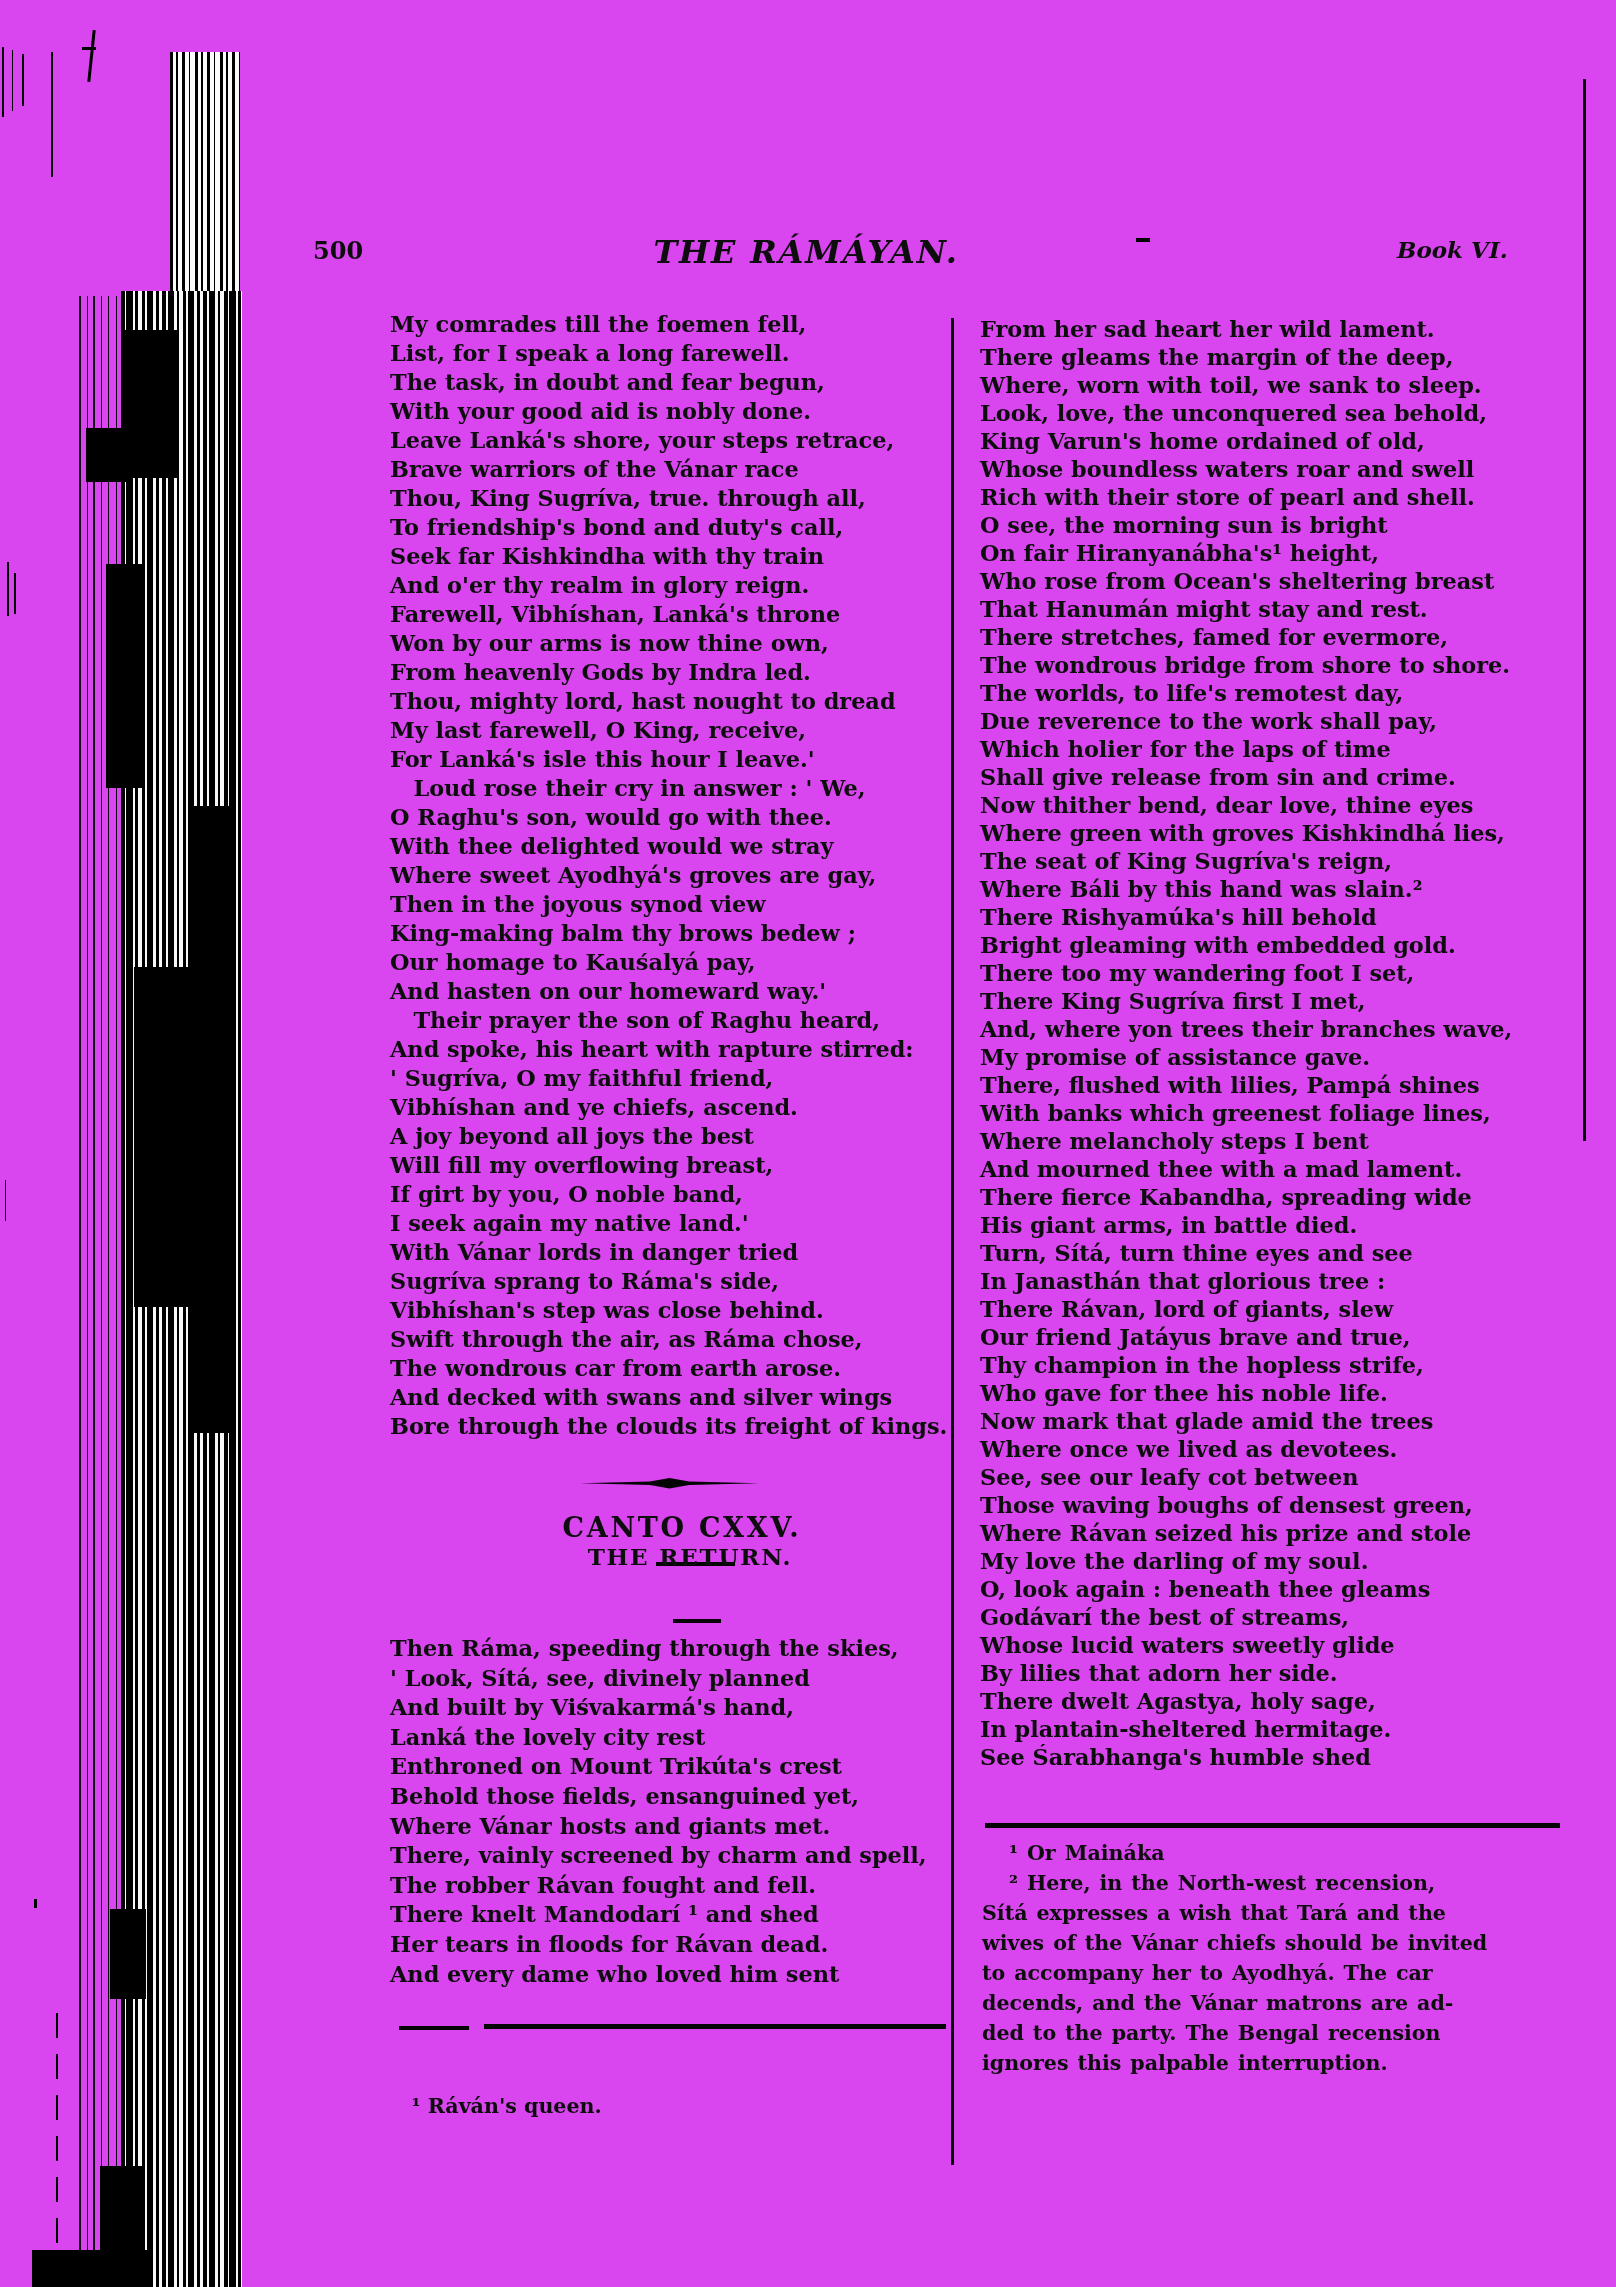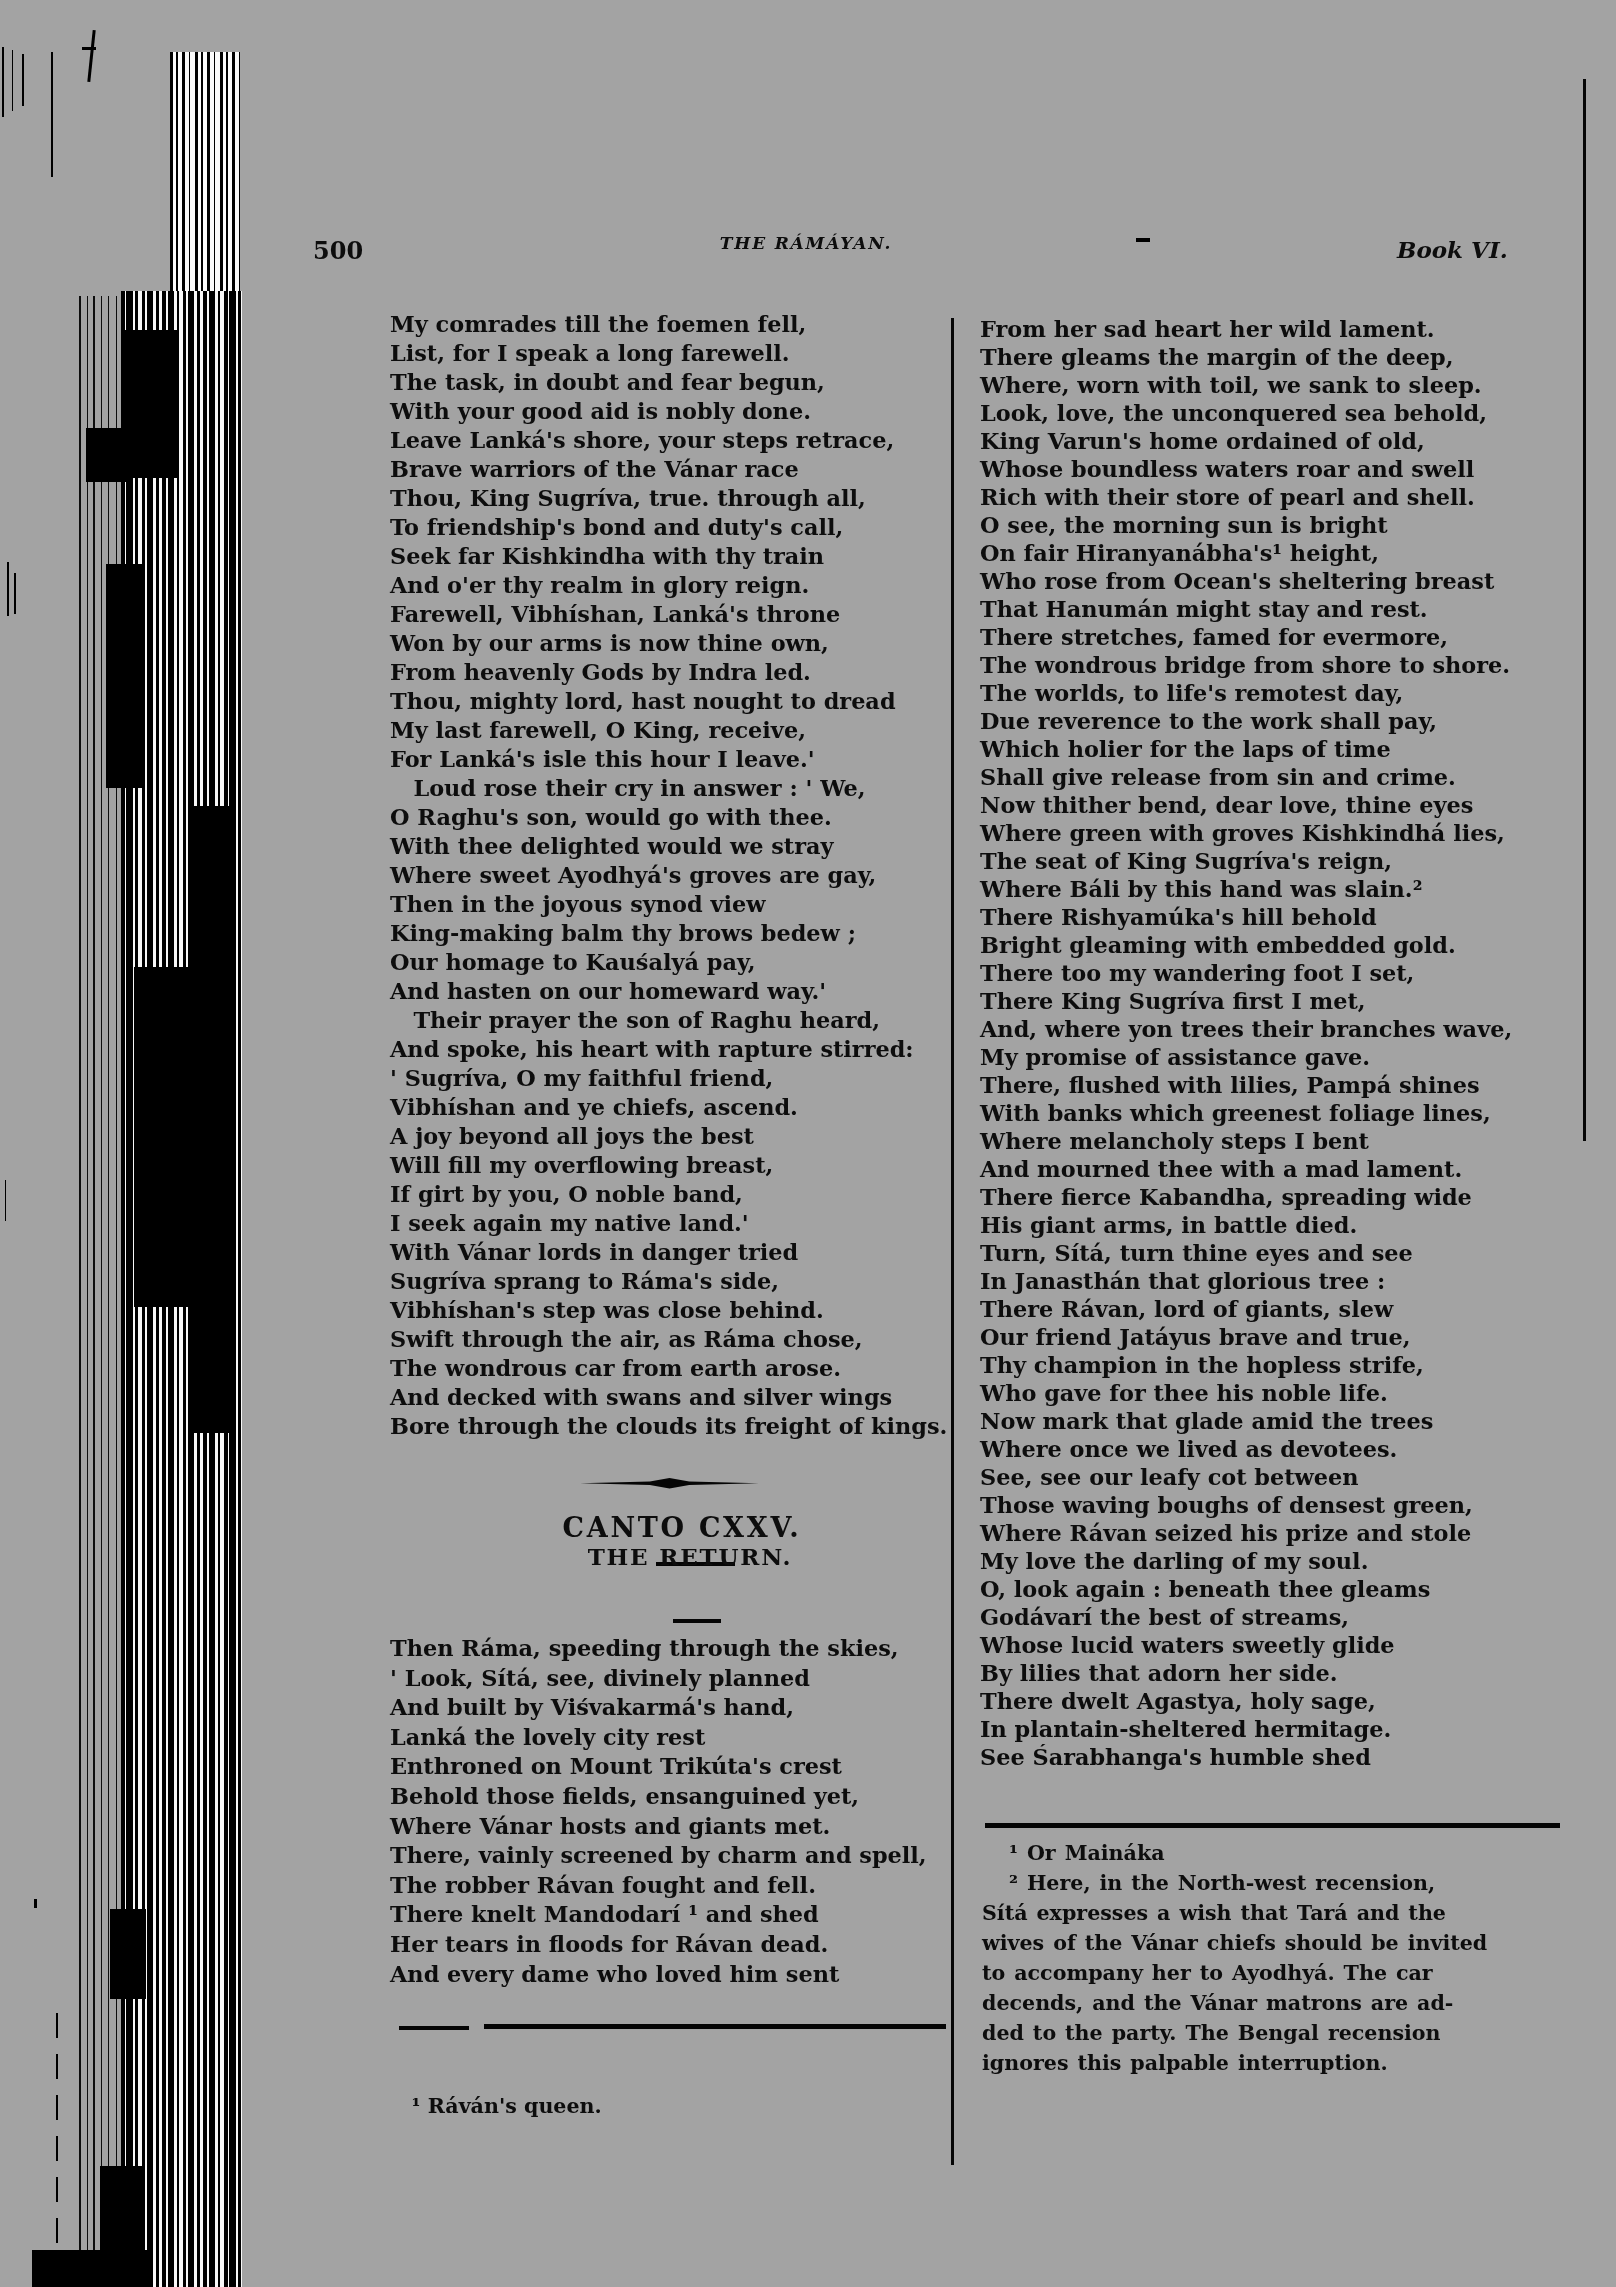--- a/index.html
+++ b/index.html
@@ -1,32 +1,32 @@
 <!DOCTYPE html>
 <html style="font-size:14.3px"><head>
 <meta charset="utf-8">
 <style>
   html,body { margin:0; padding:0; background:#777; }
   .stage {
     position:relative; width:1617px; height:2287px;
-    background:#a3a3a3; overflow:hidden;
+    background:#d946ef; overflow:hidden;
     font-family:"DejaVu Serif", serif; color:#0d0d0d;
   }
   .abs { position:absolute; }
   .vline { white-space:pre; }
   .verse { font-weight:700; font-size:22.4px; }
   .v-left1 { left:390px; top:310px; width:561px; line-height:29px; }
   .v-left2 { left:390px; top:1634px; width:561px; line-height:29.6px; }
   .v-right { left:980px; top:315px; width:596px; line-height:28px; }
   .fnote   { font-weight:700; font-size:20.6px; }
   .fn-left { left:390px; top:2044px; width:555px; line-height:29px;margin-top:48px; }
   .fn-right{ left:982px; top:1838px; width:587px; line-height:30px; word-spacing:1.8px; }
   .hdr-num  { left:313px; top:236px; font-size:24px; font-weight:700; }
   .hdr-title{ left:627px; top:233px; width:358px; text-align:center;
-              font-size:17px; font-weight:700; font-style:italic; letter-spacing:1.8px; }
+              font-size:32px; font-weight:700; font-style:italic; letter-spacing:1.8px; }
   .hdr-book { left:1397px; top:236px; width:152px; font-size:23px;
               font-weight:700; font-style:italic; }
   .stray-dash { left:1136px; top:238px; width:14.3px; height:3.6px; background:#000; }
   .canto-head { left:391px; top:1512px; width:582px; text-align:center;
                 font-size:27px; font-weight:700; letter-spacing:2.7px; }
   .canto-sub  { left:399px; top:1543px; width:582px; text-align:center;
                 font-size:23px; font-weight:700; letter-spacing:1.8px; }
   .rule { background:#050505; }
   .rule-canto  { left:656px; top:1562px; width:79px; height:3.6px; }
   .rule-return { left:673px; top:1619px; width:48px; height:3.6px; }

